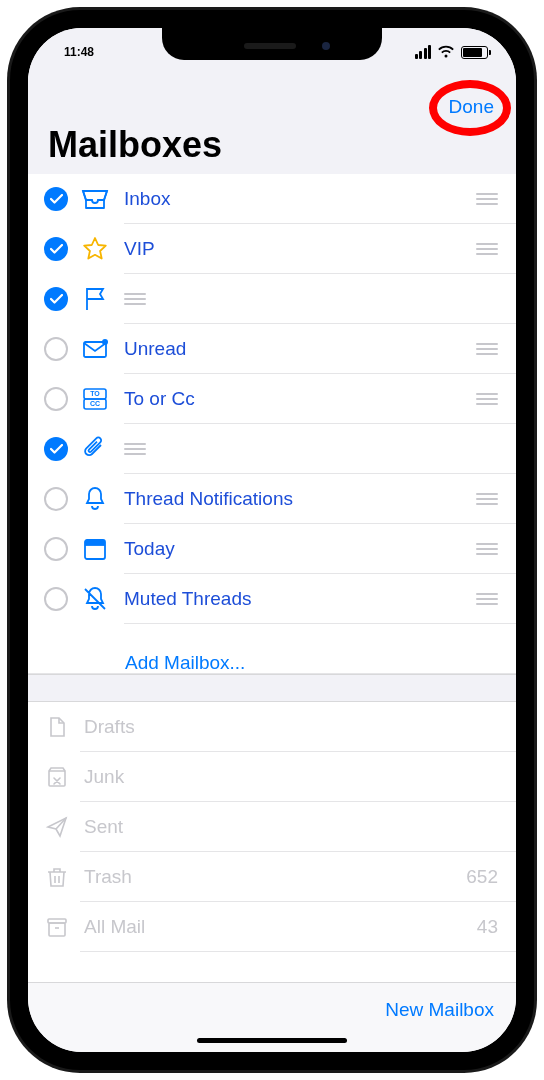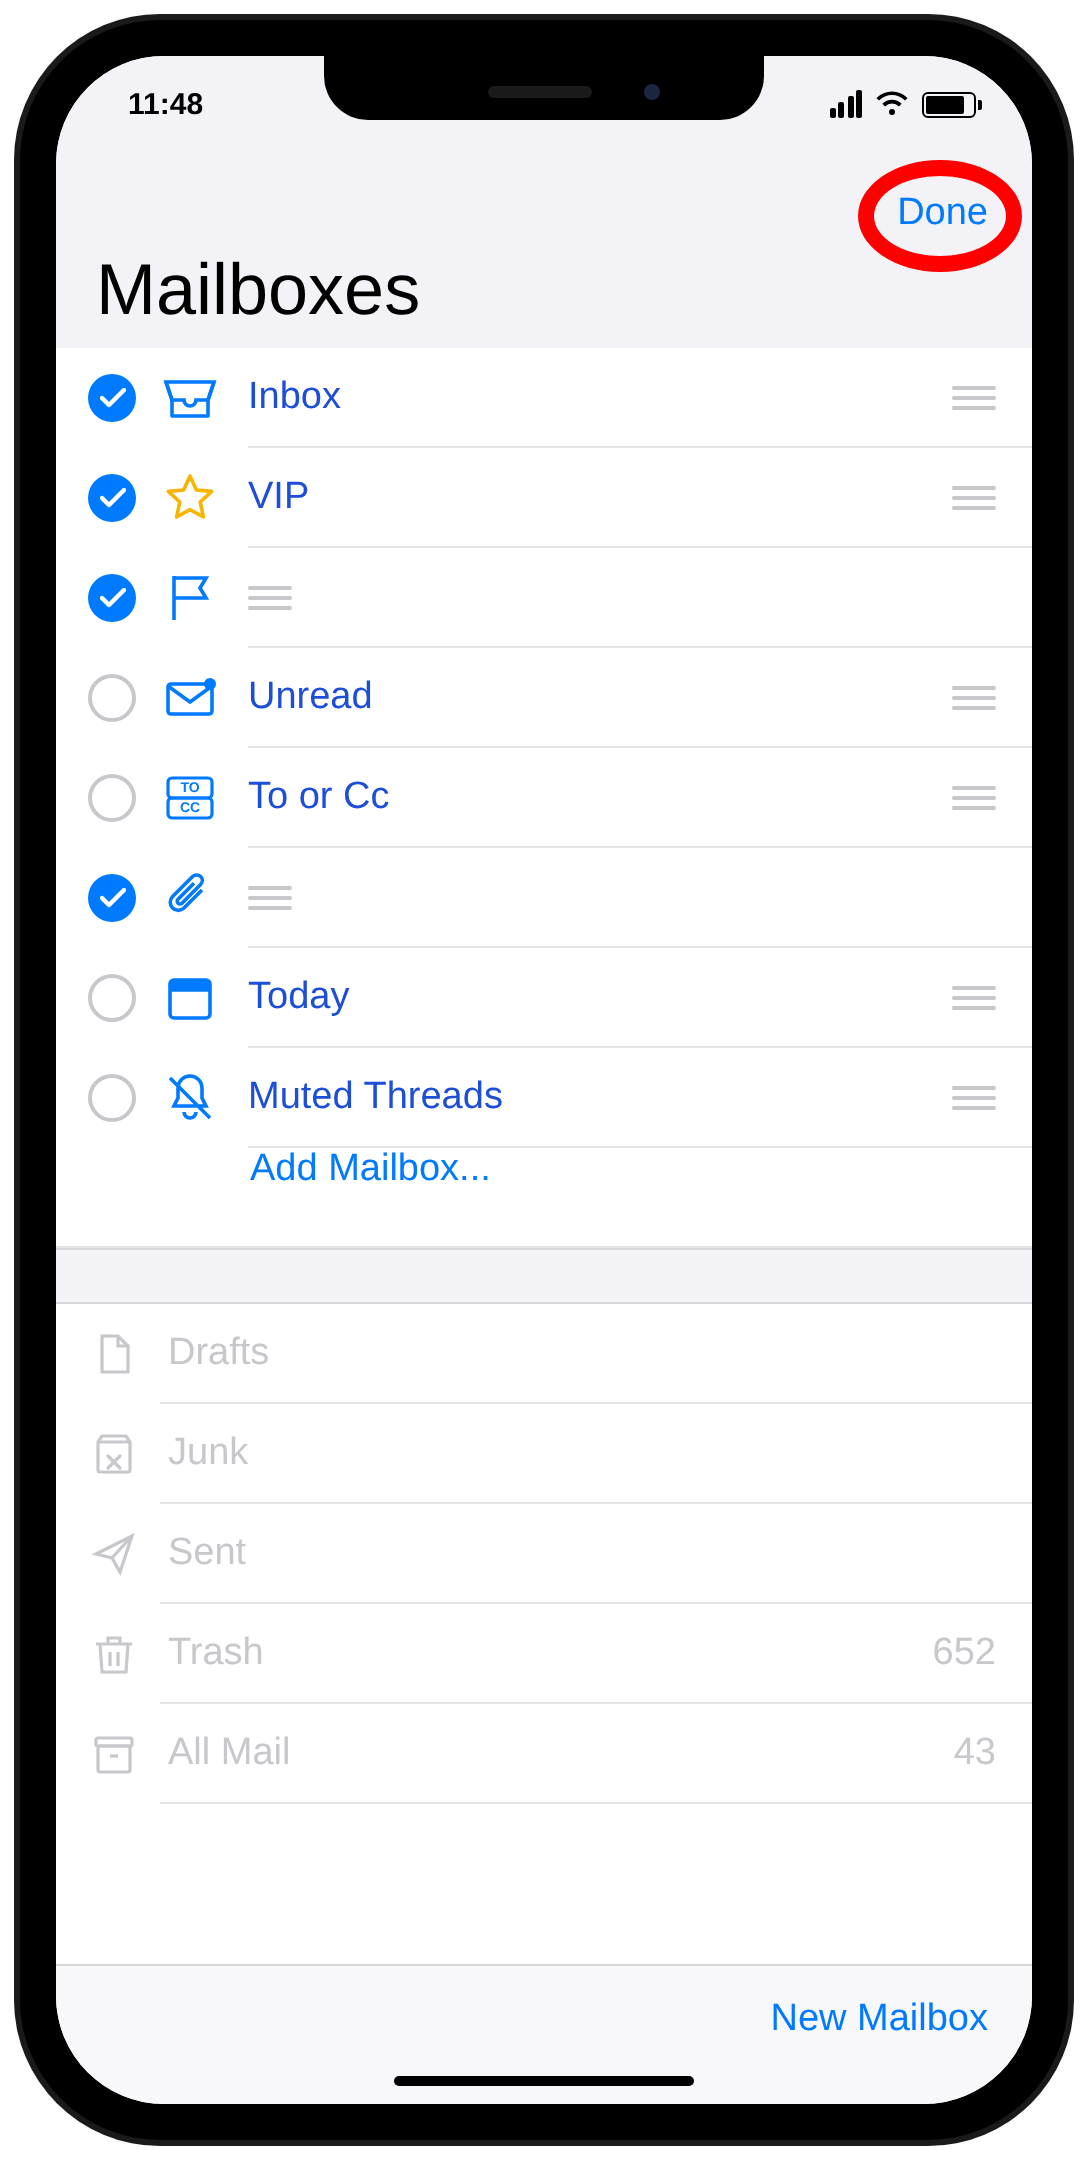--- a/index.html
+++ b/index.html
@@ -63,21 +63,21 @@
       display: flex;
       justify-content: space-between;
       align-items: center;
       padding: 0 28px 0 36px;
       font-size: 16px;
       font-weight: 600;
       position: relative;
       z-index: 50;
       background: #f2f2f7;
     }
-    .status-time { font-size: 15px; font-weight: 600; }
+    .status-time { font-size: 12px; font-weight: 600; }
     .status-icons { display: flex; gap: 6px; align-items: center; }
     .signal-bars { display: flex; gap: 1.5px; align-items: flex-end; }
     .signal-bars span { width: 3px; background: #000; border-radius: 1px; }
     .signal-bars span:nth-child(1) { height: 5px; }
     .signal-bars span:nth-child(2) { height: 8px; }
     .signal-bars span:nth-child(3) { height: 11px; }
     .signal-bars span:nth-child(4) { height: 14px; }
     .wifi-icon { width: 18px; height: 14px; }
     .battery-icon { width: 27px; height: 13px; border: 1.5px solid #000; border-radius: 3px; position: relative; }
     .battery-icon::after { content: ''; position: absolute; right: -4px; top: 3px; width: 2px; height: 5px; background: #000; border-radius: 0 1px 1px 0; }
@@ -105,21 +105,21 @@
       top: 4px;
       width: 82px;
       height: 56px;
       border: 8px solid #ff0000;
       border-radius: 50% / 50%;
       z-index: 10;
       pointer-events: none;
     }
     .page-title {
       font-size: 36px;
-      font-weight: 400;
+      font-weight: 700;
       padding: 44px 0 8px 0;
     }
 
     .list { background: #fff; }
     .list-row {
       display: flex;
       align-items: center;
       min-height: 50px;
       padding: 0 18px 0 12px;
       position: relative;
@@ -162,21 +162,21 @@
       display: flex;
       flex-direction: column;
       justify-content: space-between;
     }
     .drag-handle span { height: 2px; background: #c7c7cc; border-radius: 1px; }
 
     .add-row {
       padding-left: 97px;
       min-height: 50px;
       display: flex;
-      align-items: flex-start;
+      align-items: flex-end;
     }
     .add-link { color: #007aff; font-size: 19px; }
     .add-row .divider { left: 0; }
 
     .section-gap { height: 28px; background: #f2f2f7; border-top: 1px solid #d8d8da; border-bottom: 1px solid #d8d8da; }
 
     .secondary-row {
       display: flex;
       align-items: center;
       min-height: 50px;
@@ -371,20 +371,35 @@
                 <span></span>
                 <span></span>
                 <span></span>
               </div>
               <div class="divider"></div>
             </div>
             <div class="list-row">
               <div class="check-circle unchecked"></div>
               <div class="row-icon">
                 <svg viewBox="0 0 28 28" fill="none" stroke="#007aff" stroke-width="1.8">
+                  <path d="M14 3a6 6 0 00-6 6v5l-2 4h16l-2-4V9a6 6 0 00-6-6zM11 21a3 3 0 006 0"></path>
+                </svg>
+              </div>
+              <span class="row-label">Thread Notifications</span>
+              <div class="drag-handle">
+                <span></span>
+                <span></span>
+                <span></span>
+              </div>
+              <div class="divider"></div>
+            </div>
+            <div class="list-row">
+              <div class="check-circle unchecked"></div>
+              <div class="row-icon">
+                <svg viewBox="0 0 28 28" fill="none" stroke="#007aff" stroke-width="1.8">
                   <rect x="4" y="5" width="20" height="19" rx="2"></rect>
                   <path d="M4 10h20" stroke-width="1.8"></path>
                   <rect x="4" y="5" width="20" height="5" fill="#007aff" stroke="none" rx="2"></rect>
                   <rect x="4" y="8" width="20" height="2" fill="#007aff" stroke="none"></rect>
                 </svg>
               </div>
               <span class="row-label">Today</span>
               <div class="drag-handle">
                 <span></span>
                 <span></span>

